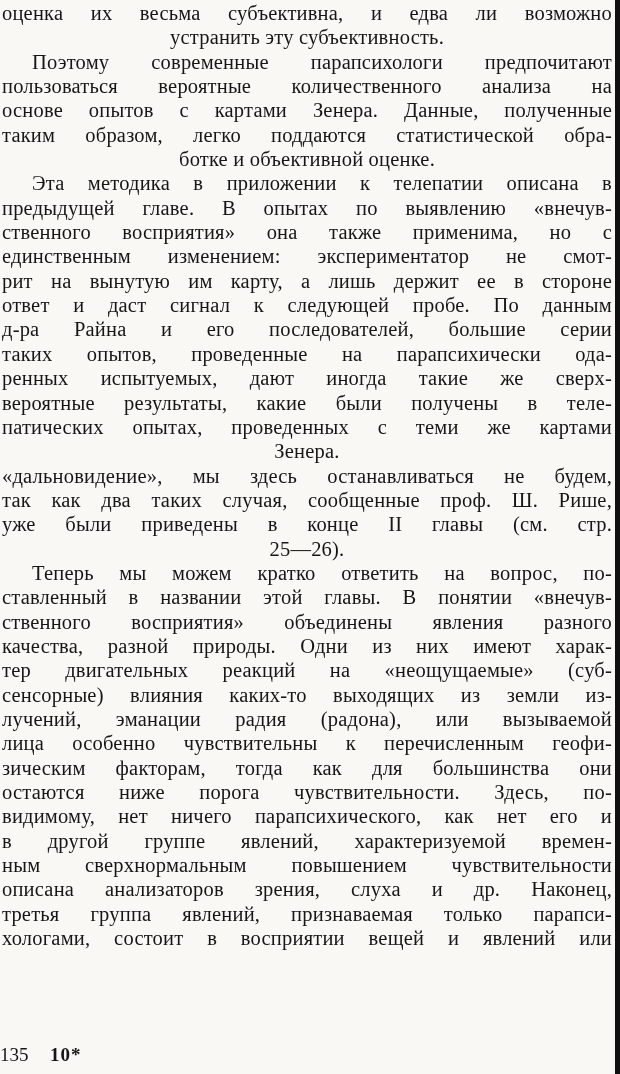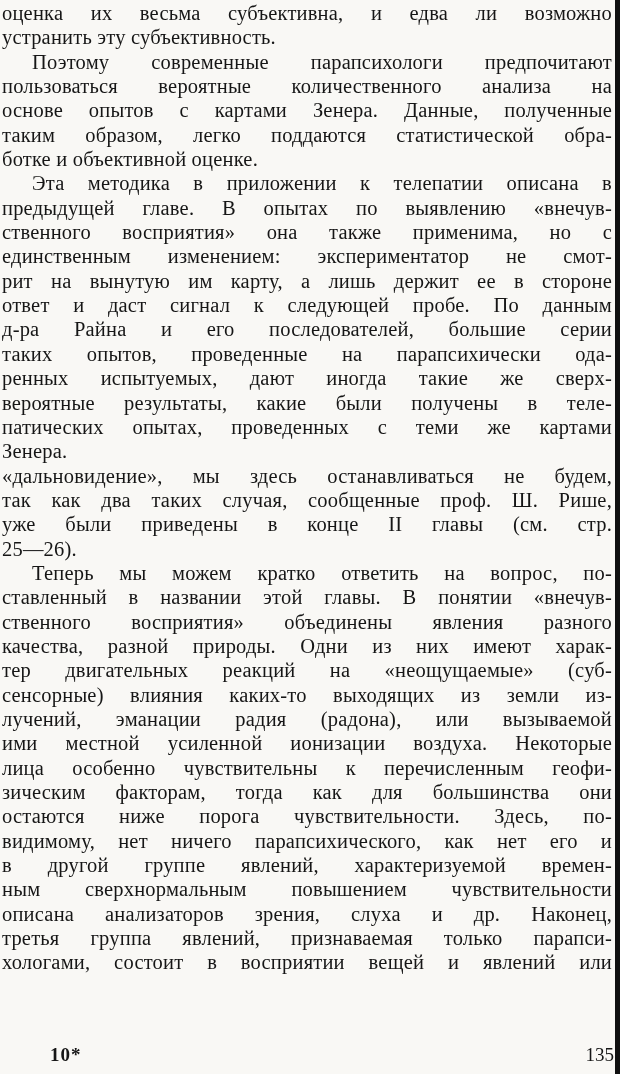--- a/index.html
+++ b/index.html
@@ -19,21 +19,21 @@
   .text-block {
     position: absolute;
     top: 1px;
     left: 2px;
     width: 610px;
   }
   .line {
     font-size: 20.5px;
     line-height: 24.35px;
     white-space: nowrap;
-    text-align: left;
+    text-align: center;
     letter-spacing: 0.2px;
   }
   .line.just {
     white-space: normal;
     text-align: justify;
     text-align-last: justify;
     font-family: Liberation Serif, serif;
   }
   .line.indent {
     text-indent: 30px;
@@ -51,21 +51,21 @@
     position: absolute;
     left: 50px;
     top: 0;
     font-weight: bold;
     letter-spacing: 1px;
   }
   .page-number {
     position: absolute;
     left: 0;
     width: 614px;
-    text-align: right;
+    text-align: left;
     top: 0;
   }
   .scan-edge {
     position: absolute;
     top: 0;
     right: 0;
     width: 5px;
     height: 1074px;
     background: #101010;
   }
@@ -98,21 +98,20 @@
       <div class="line just">так как два таких случая, сообщенные проф. Ш. Рише,</div>
       <div class="line just">уже были приведены в конце II главы (см. стр.</div>
       <div class="line">25—26).</div>
       <div class="line indent just">Теперь мы можем кратко ответить на вопрос, по-</div>
       <div class="line just">ставленный в названии этой главы. В понятии «внечув-</div>
       <div class="line just">ственного восприятия» объединены явления разного</div>
       <div class="line just">качества, разной природы. Одни из них имеют харак-</div>
       <div class="line just">тер двигательных реакций на «неощущаемые» (суб-</div>
       <div class="line just">сенсорные) влияния каких-то выходящих из земли из-</div>
       <div class="line just">лучений, эманации радия (радона), или вызываемой</div>
-      <div class="line just">ими местной усиленной ионизации воздуха. Некоторые</div>
       <div class="line just">лица особенно чувствительны к перечисленным геофи-</div>
       <div class="line just">зическим факторам, тогда как для большинства они</div>
       <div class="line just">остаются ниже порога чувствительности. Здесь, по-</div>
       <div class="line just">видимому, нет ничего парапсихического, как нет его и</div>
       <div class="line just">в другой группе явлений, характеризуемой времен-</div>
       <div class="line just">ным сверхнормальным повышением чувствительности</div>
       <div class="line just">описана анализаторов зрения, слуха и др. Наконец,</div>
       <div class="line just">третья группа явлений, признаваемая только парапси-</div>
       <div class="line just">хологами, состоит в восприятии вещей и явлений или</div>
     </div>

